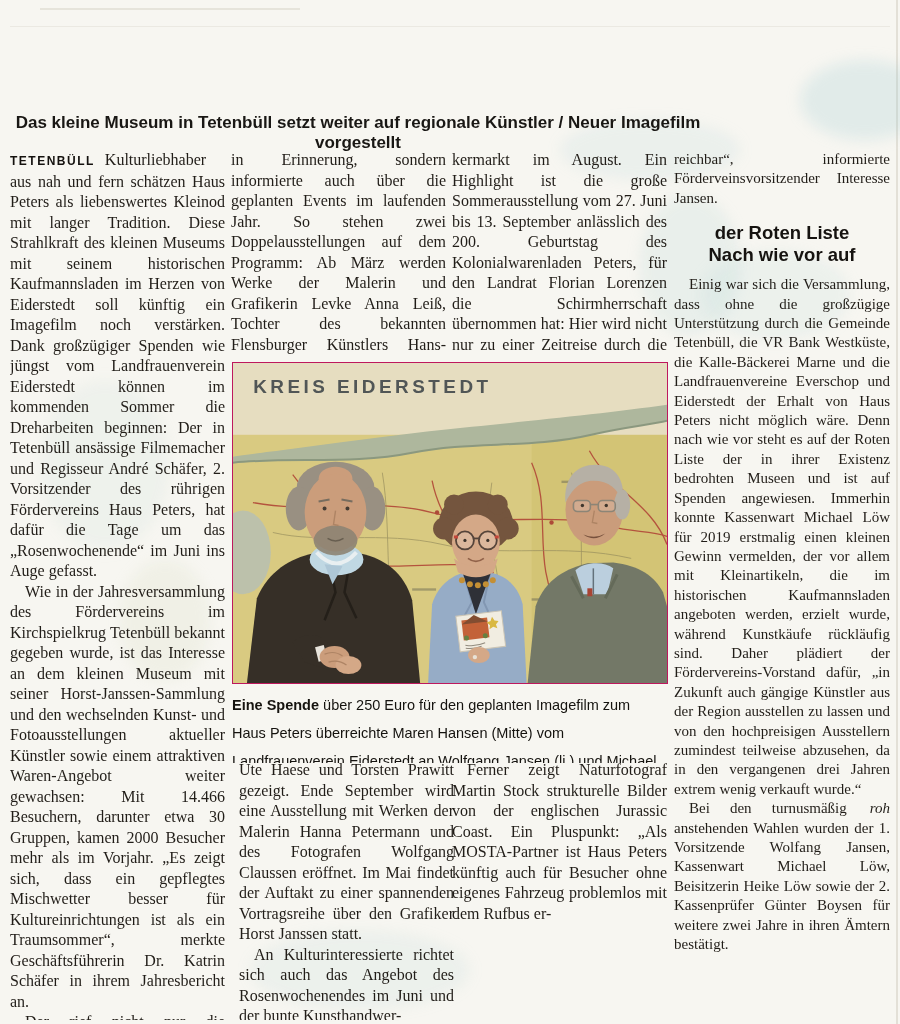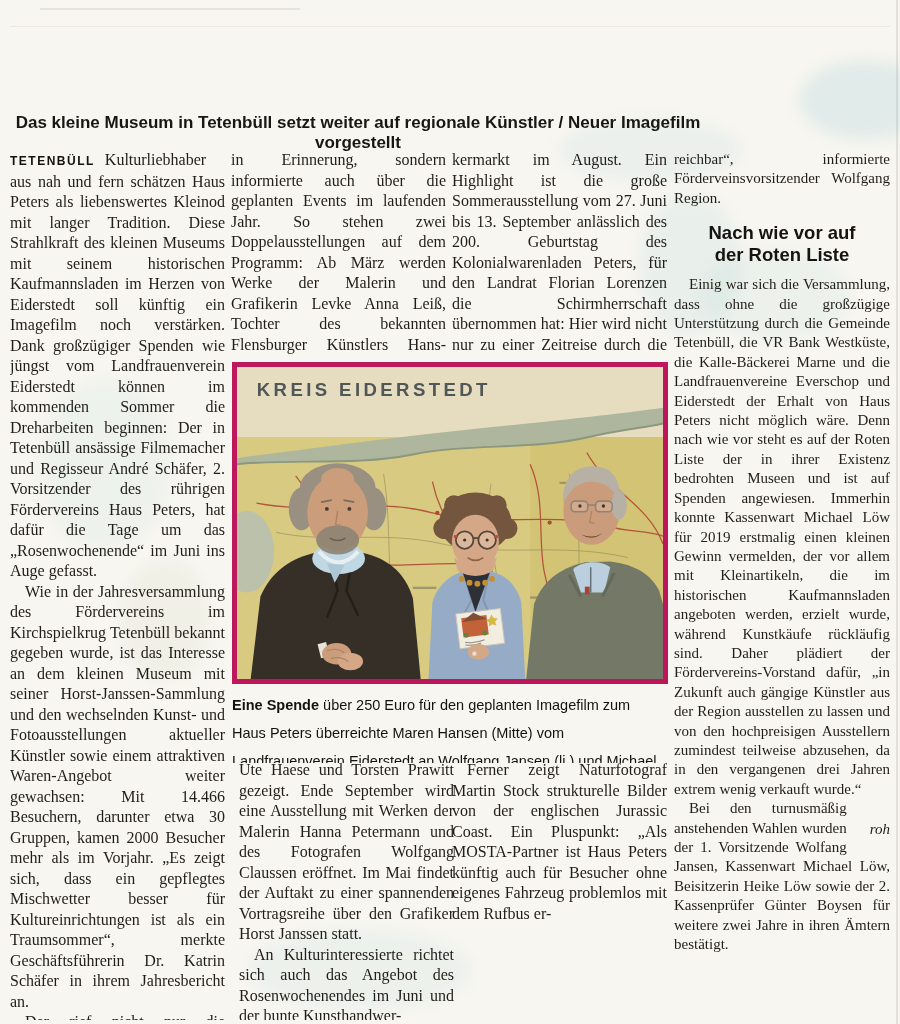--- a/index.html
+++ b/index.html
@@ -52,26 +52,26 @@
     font-family:"Liberation Sans", sans-serif;
     font-weight:bold;font-size:12px;letter-spacing:1.5px;
     margin-right:10px;color:#14110e;
   }
   .inner-subhead{
     font-family:"Liberation Sans", sans-serif;
     font-weight:bold;font-size:18.5px;line-height:22px;
     text-align:center;margin:14px 0 9px 0;color:#161310;
   }
   .inner-subhead span{display:block;}
-  .byline{float:right;font-style:italic;font-size:15px;padding-left:8px;margin-top:21px;}
+  .byline{float:right;font-style:italic;font-size:15px;padding-left:8px;}
 
   
   #photo-frame{
     position:absolute;left:232px;top:362px;width:436px;height:322px;
-    border:5px solid #be185d;box-sizing:border-box;background:#737373;
+    border:1px solid #be185d;box-sizing:border-box;background:#737373;
   }
   #photo-frame svg{display:block;width:100%;height:100%;}
 
   #caption{
     position:absolute;left:232px;top:691px;width:436px;height:72px;
     margin:0;overflow:hidden;
     font-family:"Liberation Sans", sans-serif;
     font-size:14.5px;line-height:28px;color:#15130f;
     text-align:left;
   }
@@ -251,22 +251,22 @@
   <div class="col" id="col2bot">
     <p>Ute Haese und Torsten Prawitt gezeigt. Ende September wird eine Ausstellung mit Werken der Malerin Hanna Petermann und des Fotografen Wolfgang Claussen eröffnet. Im Mai findet der Auftakt zu einer spannenden Vortragsreihe über den Grafiker Horst Janssen statt.</p>
     <p class="ind">An Kulturinteressierte richtet sich auch das Angebot des Rosenwochenendes im Juni und der bunte Kunsthandwer-</p>
   </div>
 
   <div class="col" id="col3bot">
     <p class="ind">Ferner zeigt Naturfotograf Martin Stock strukturelle Bilder von der englischen Jurassic Coast. Ein Pluspunkt: „Als MOSTA-Partner ist Haus Peters künftig auch für Besucher ohne eigenes Fahrzeug problemlos mit dem Rufbus er-</p>
   </div>
 
   <div class="col" id="col4">
-    <p>reichbar“, informierte Förderveinsvorsitzender Wolfgang Region.</p>
+    <p>reichbar“, informierte Förderveinsvorsitzender Interesse Jansen.</p>
     <div class="inner-subhead">
+      <span>der Roten Liste</span>
       <span>Nach wie vor auf</span>
-      <span>der Roten Liste</span>
     </div>
     <p class="ind">Einig war sich die Versammlung, dass ohne die großzügige Unterstützung durch die Gemeinde Tetenbüll, die VR Bank Westküste, die Kalle-Bäckerei Marne und die Landfrauenvereine Everschop und Eiderstedt der Erhalt von Haus Peters nicht möglich wäre. Denn nach wie vor steht es auf der Roten Liste der in ihrer Existenz bedrohten Museen und ist auf Spenden angewiesen. Immerhin konnte Kassenwart Michael Löw für 2019 erstmalig einen kleinen Gewinn vermelden, der vor allem mit Kleinartikeln, die im historischen Kaufmannsladen angeboten werden, erzielt wurde, während Kunstkäufe rückläufig sind. Daher plädiert der Fördervereins-Vorstand dafür, „in Zukunft auch gängige Künstler aus der Region ausstellen zu lassen und von den hochpreisigen Ausstellern zumindest teilweise abzusehen, da in den vergangenen drei Jahren extrem wenig verkauft wurde.“</p>
     <p class="ind"><span class="byline">roh</span><span>Bei den turnusmäßig anstehenden Wahlen wurden der 1. Vorsitzende Wolfang Jansen, Kassenwart Michael Löw, Beisitzerin Heike Löw sowie der 2. Kassenprüfer Günter Boysen für weitere zwei Jahre in ihren Ämtern bestätigt.</span></p>
   </div>
 
 </div>
 
 </body></html>

